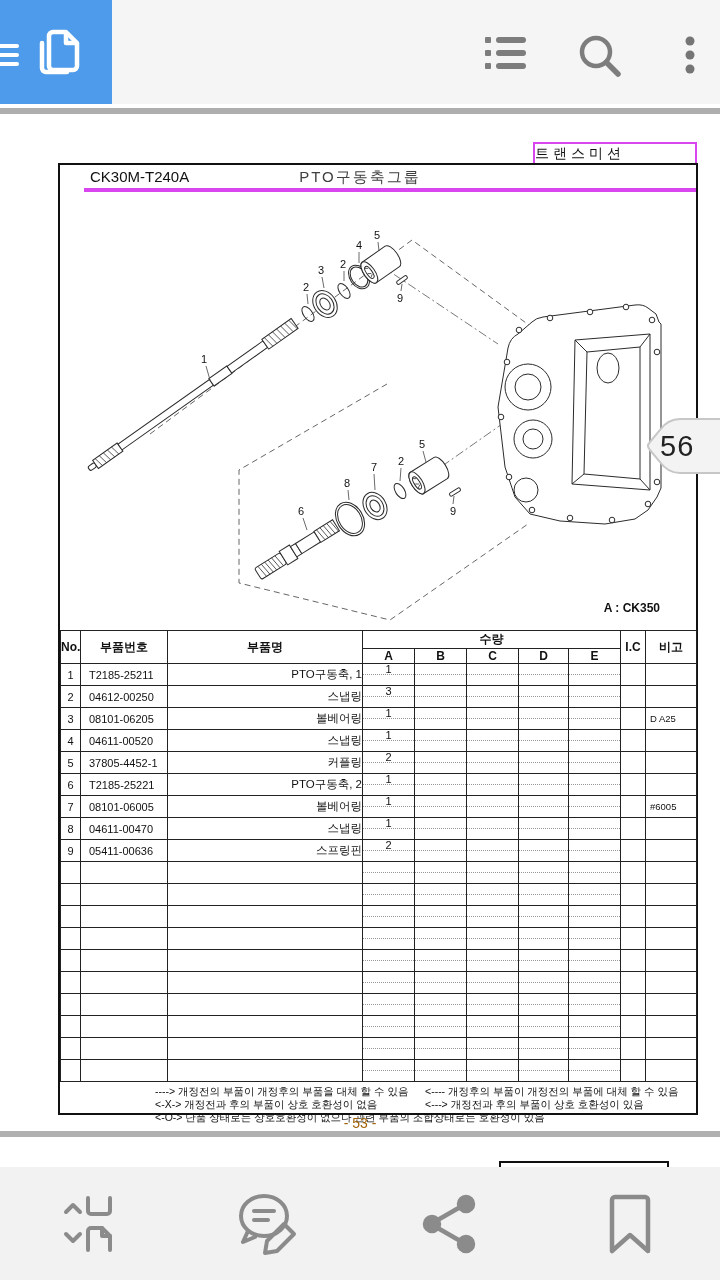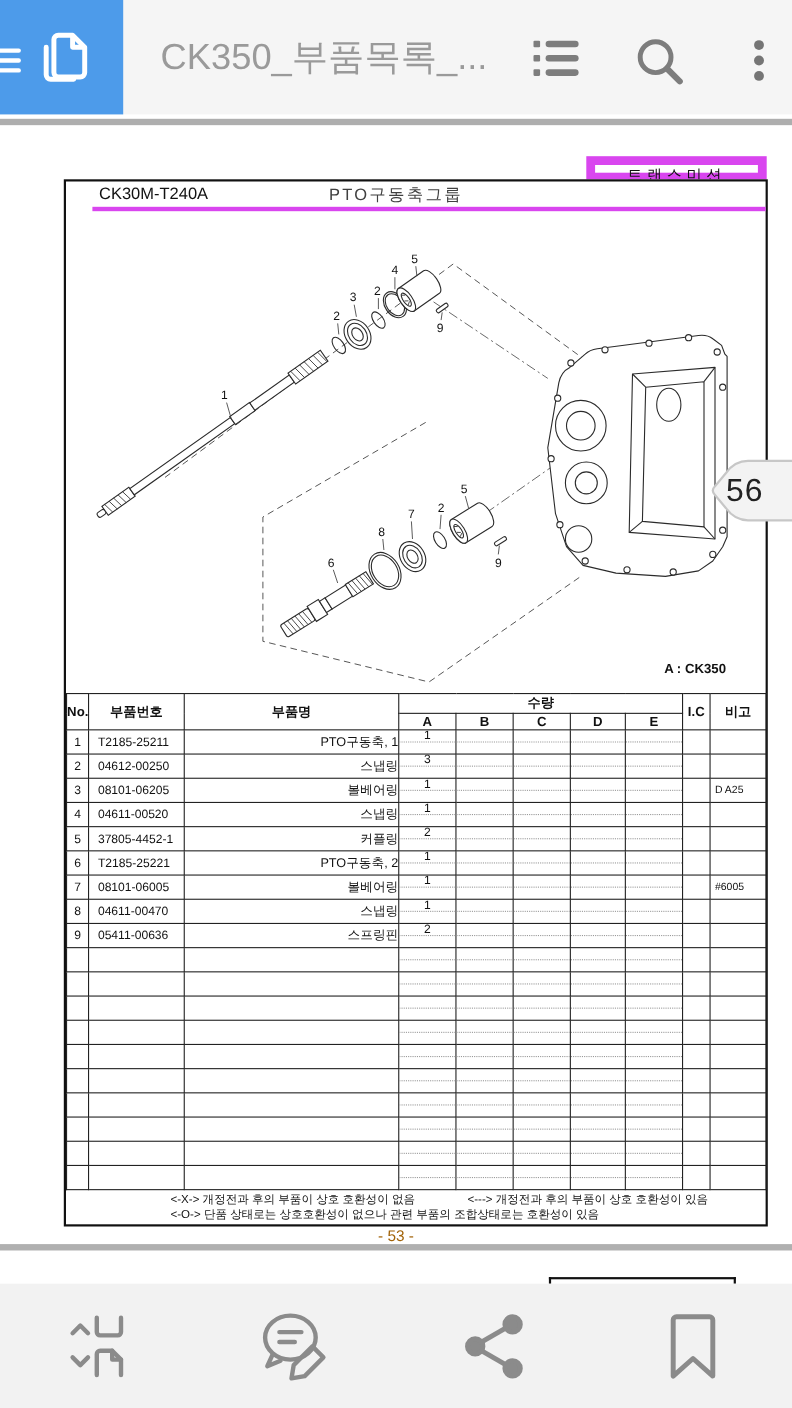--- a/index.html
+++ b/index.html
@@ -13,22 +13,22 @@
   .hamburger div{height:4px;background:#fff;border-radius:0 2px 2px 0;margin-bottom:5px;}
   .doc-icon{position:absolute;left:33px;top:28px;}
   .bar-title{position:absolute;left:146px;top:0;height:104px;line-height:104px;
              font-size:33px;color:#9a9a9a;white-space:nowrap;}
   .bar-ic{position:absolute;top:32px;}
   .ic-toc{left:484px;} .ic-search{left:576px;} .ic-dots{left:676px;}
   .bar-shadow{position:absolute;top:108px;left:0;width:720px;height:6px;background:#aeaeae;}
 
   
   .sheet{position:absolute;top:114px;left:0;width:720px;height:1017px;background:#fff;}
-  .tag-box{position:absolute;left:533px;top:28px;width:164px;height:23px;border:8px solid #d946ef;
-           box-sizing:border-box;text-align:center;font-size:14px;line-height:19px;color:#111;
+  .tag-box{position:absolute;left:533px;top:28px;width:164px;height:23px;border:2px solid #d946ef;
+           box-sizing:border-box;text-align:left;font-size:14px;line-height:19px;color:#111;
            letter-spacing:4px;}
   .frame{position:absolute;left:58px;top:49px;width:640px;height:952px;border:2px solid #111;
          box-sizing:border-box;background:#fff;}
   .frame-head{height:23px;border-bottom:4px solid #d946ef;position:relative;margin-left:24px;}
   .model{position:absolute;left:6px;top:3px;font-size:15px;color:#111;}
   .group{position:absolute;left:0;right:60px;top:3px;text-align:center;font-size:15px;color:#404040;letter-spacing:2px;}
   .diagram{display:block;width:636px;height:438px;}
 
   
   table.parts{width:636px;border-collapse:collapse;table-layout:fixed;}
@@ -79,21 +79,20 @@
         <div></div>
         <div></div>
         <div></div>
       </div>
     <svg class="doc-icon" width="50" height="52" viewBox="0 0 50 52">
       <path d="M9,15 v25 a4,4 0 0 0 4,4 h21" fill="none" stroke="#fff" stroke-width="4.5" stroke-linecap="round"></path>
       <path d="M20,4 h13 l11,11 v23 a4,4 0 0 1 -4,4 h-20 a4,4 0 0 1 -4,-4 v-30 a4,4 0 0 1 4,-4 z" fill="#4d9bea" stroke="#fff" stroke-width="4.5" stroke-linejoin="round"></path>
       <path d="M33,4 v11 h11" fill="none" stroke="#fff" stroke-width="4.5" stroke-linejoin="round"></path>
     </svg>
   </div>
-  <div class="bar-title">CK350_부품목록_...</div>
   <svg class="bar-ic ic-toc" width="44" height="44" viewBox="0 0 44 44">
     <g fill="#7d7d7d">
       <rect x="1" y="5" width="6" height="6" rx="1"></rect>
         <rect x="12" y="5" width="30" height="6" rx="3"></rect>
       <rect x="1" y="18" width="6" height="6" rx="1"></rect>
         <rect x="12" y="18" width="30" height="6" rx="3"></rect>
       <rect x="1" y="31" width="6" height="6" rx="1"></rect>
         <rect x="12" y="31" width="30" height="6" rx="3"></rect>
     </g>
   </svg>
@@ -532,20 +531,24 @@
             <td class="q"></td>
             <td class="q"></td>
             <td class="c-ic"></td>
             <td class="c-rmk"></td>
           </tr>
         </tbody>
     </table>
 
     <div class="notes">
       <div class="nrow">
+        <span class="nl">----&gt; 개정전의 부품이 개정후의 부품을 대체 할 수 있음</span>
+        <span class="nr">&lt;---- 개정후의 부품이 개정전의 부품에 대체 할 수 있음</span>
+      </div>
+      <div class="nrow">
         <span class="nl">&lt;-X-&gt; 개정전과 후의 부품이 상호 호환성이 없음</span>
         <span class="nr">&lt;---&gt; 개정전과 후의 부품이 상호 호환성이 있음</span>
       </div>
       <div class="nrow">
         <span>&lt;-O-&gt; 단품 상태로는 상호호환성이 없으나 관련 부품의 조합상태로는 호환성이 있음</span>
       </div>
     </div>
   </div>
 
   <div class="page-num">- 53 -</div>

